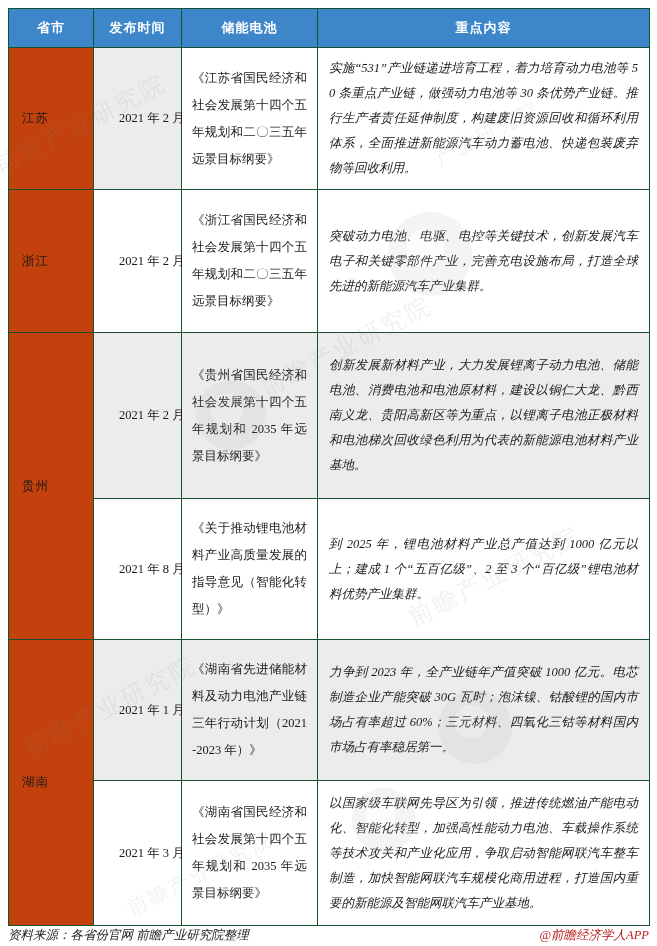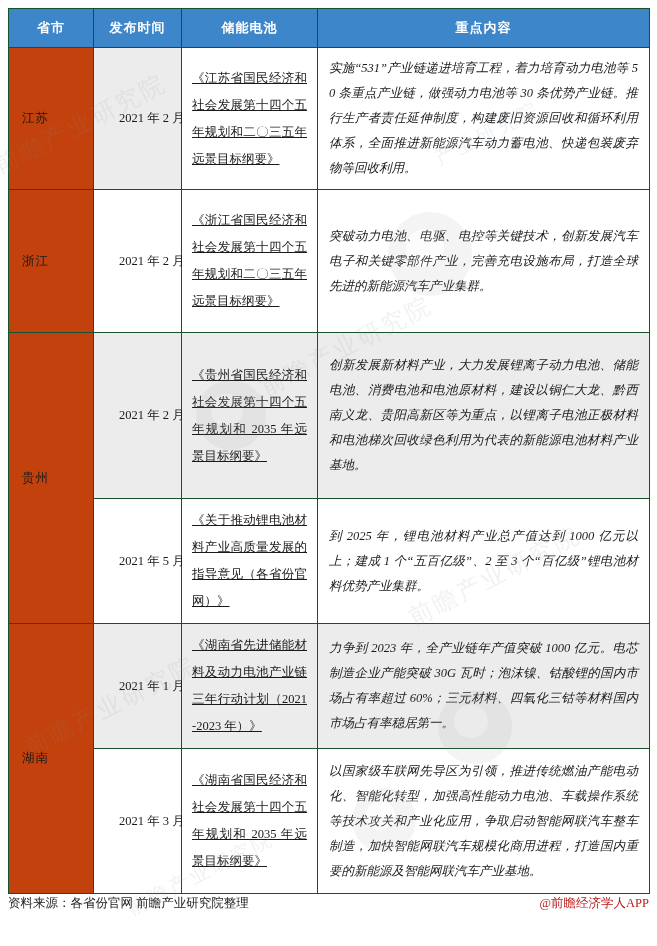--- a/index.html
+++ b/index.html
@@ -47,40 +47,40 @@
     letter-spacing:1px;
   }
   td.date-cell{
     text-align:center;
     vertical-align:middle;
     white-space:nowrap;
     padding-left:25px;
   }
   td.policy-cell{
     vertical-align:middle;
-    padding:8px 10px;
+    padding:16px 10px;
     line-height:27px;
     text-align:justify;
-    text-decoration:underline;
   }
   td.content-cell{
     vertical-align:middle;
     padding:5px 11px;
     line-height:25px;
     text-align:justify;
     font-style:italic;
   }
   td.shade{background:#ececec;}
   .footer{
     width:641px;
     display:flex;
     justify-content:space-between;
     align-items:baseline;
     margin-top:1px;
     font-size:12.5px;
+    font-style:italic;
   }
   .footer .source{color:#222;}
   .footer .brand{color:#b91c1c;}
   
   .wm-layer{position:absolute;left:0;top:0;width:657px;height:946px;pointer-events:none;z-index:5;overflow:hidden;}
   .wm-text{
     position:absolute;
     transform:rotate(-27deg);
     font-size:24px;
     letter-spacing:3px;
@@ -149,22 +149,22 @@
           <td class="policy-cell">《浙江省国民经济和社会发展第十四个五年规划和二〇三五年远景目标纲要》</td>
           <td class="content-cell">突破动力电池、电驱、电控等关键技术，创新发展汽车电子和关键零部件产业，完善充电设施布局，打造全球先进的新能源汽车产业集群。</td>
         </tr>
         <tr style="height: 166px;">
           <td rowspan="2" class="province-cell">贵州</td>
           <td class="date-cell shade">2021 年 2 月</td>
           <td class="policy-cell shade">《贵州省国民经济和社会发展第十四个五年规划和 2035 年远景目标纲要》</td>
           <td class="content-cell shade">创新发展新材料产业，大力发展锂离子动力电池、储能电池、消费电池和电池原材料，建设以铜仁大龙、黔西南义龙、贵阳高新区等为重点，以锂离子电池正极材料和电池梯次回收绿色利用为代表的新能源电池材料产业基地。</td>
         </tr>
         <tr style="height: 124px;">
-          <td class="date-cell">2021 年 5 月</td>
-          <td class="policy-cell">《关于推动锂电池材料产业高质量发展的指导意见（各省份官网）》</td>
+          <td class="date-cell">2021 年 8 月</td>
+          <td class="policy-cell">《关于推动锂电池材料产业高质量发展的指导意见（智能化转型）》</td>
           <td class="content-cell">到 2025 年，锂电池材料产业总产值达到 1000 亿元以上；建成 1 个“五百亿级”、2 至 3 个“百亿级”锂电池材料优势产业集群。</td>
         </tr>
         <tr style="height: 100px;">
           <td rowspan="2" class="province-cell">湖南</td>
           <td class="date-cell shade">2021 年 1 月</td>
           <td class="policy-cell shade">《湖南省先进储能材料及动力电池产业链三年行动计划（2021-2023 年）》</td>
           <td class="content-cell shade">力争到 2023 年，全产业链年产值突破 1000 亿元。电芯制造企业产能突破 30G 瓦时；泡沫镍、钴酸锂的国内市场占有率超过 60%；三元材料、四氧化三钴等材料国内市场占有率稳居第一。</td>
         </tr>
         <tr style="height: 145px;">
           <td class="date-cell">2021 年 3 月</td>

